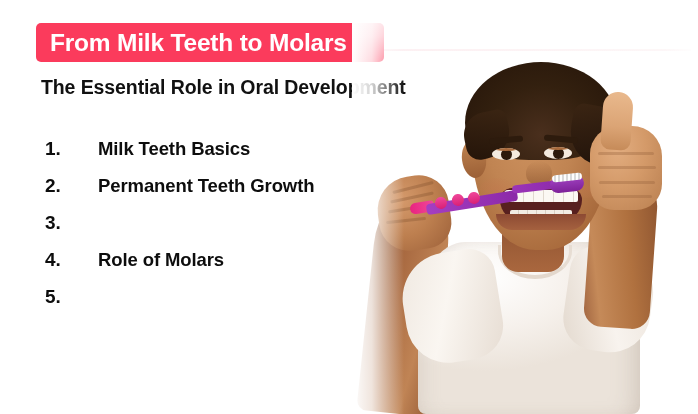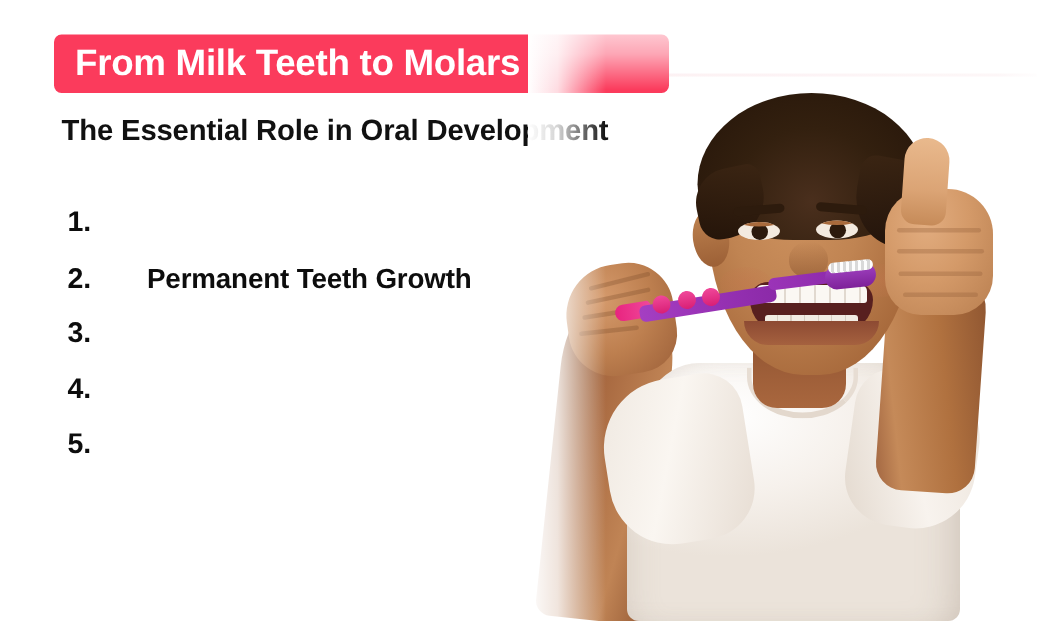--- a/index.html
+++ b/index.html
@@ -21,21 +21,21 @@
     position:absolute;
     left:36px; top:49px;
     width:655px; height:2px;
     background:linear-gradient(to right,#fbe2e6 0%, #fcecef 55%, #fdf5f6 100%);
   }
 
   
   .title-badge {
     position:absolute;
     left:36px; top:23px;
-    width:410px; height:39px;
+    width:348px; height:39px;
     background:#fb3b5c;
     border-radius:5px;
     display:flex; align-items:center;
     padding-left:14px;
   }
   .title-badge .t {
     color:#ffffff;
     font-size:24.5px;
     font-weight:bold;
     letter-spacing:-0.2px;
@@ -342,33 +342,35 @@
   <div class="title-badge">
     <span class="t">From Milk Teeth to Molars</span>
   </div>
 
   <div class="subtitle">The Essential Role in Oral Development</div>
 
   <div class="list">
 
     <div class="list-item">
       <span class="num">1.</span>
+      <span class="lbl">Milk Teeth Basics</span>
     </div>
 
     <div class="list-item">
       <span class="num">2.</span>
       <span class="lbl">Permanent Teeth Growth</span>
     </div>
 
     <div class="list-item">
       <span class="num">3.</span>
     </div>
 
     <div class="list-item">
       <span class="num">4.</span>
+      <span class="lbl">Role of Molars</span>
     </div>
 
     <div class="list-item">
       <span class="num">5.</span>
     </div>
 
   </div>
 
   <div class="photo">
 

